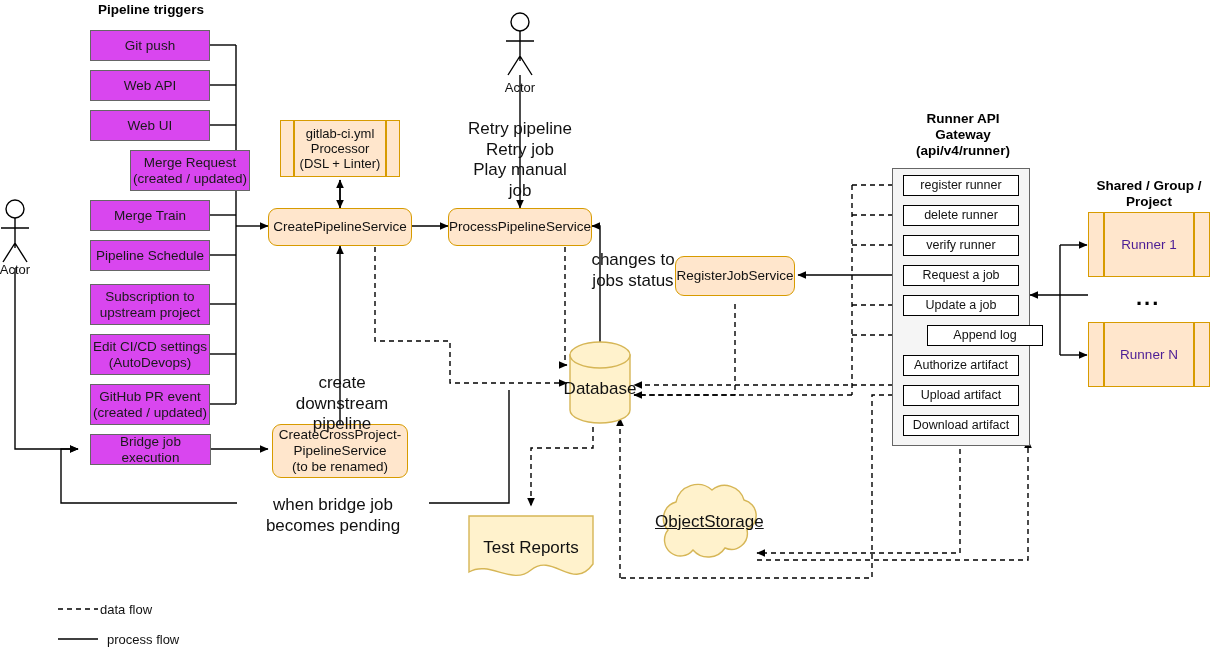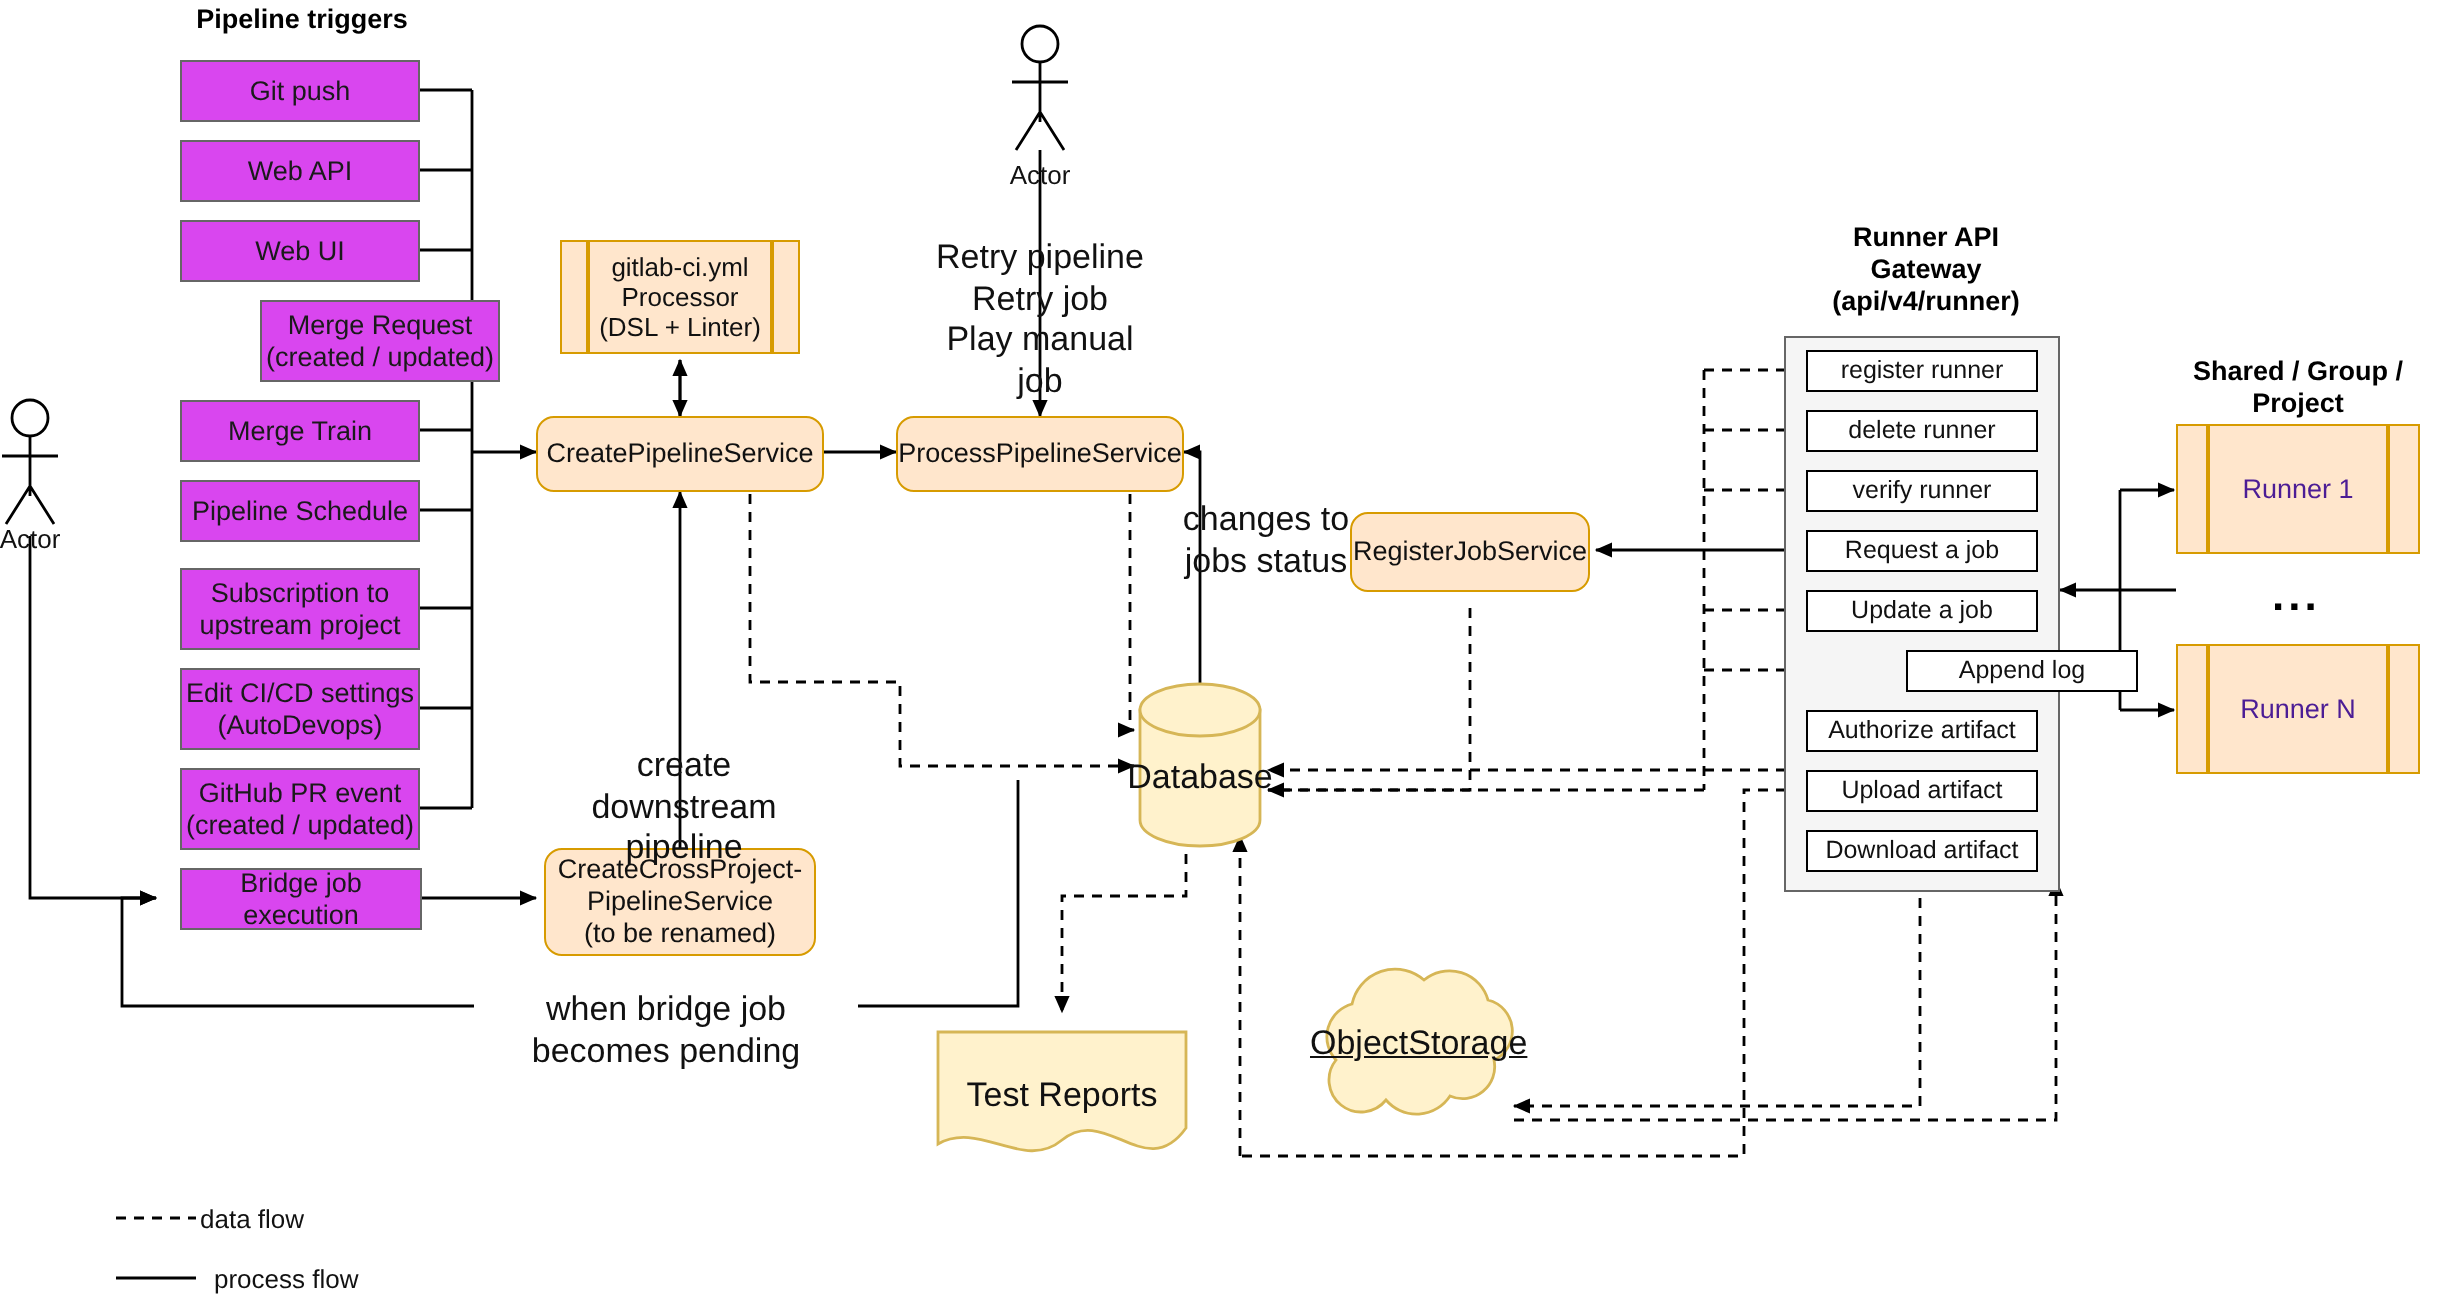--- a/index.html
+++ b/index.html
@@ -234,21 +234,21 @@
     </div>
   <div class="node api" style="left:903px;top:235px;width:116px;height:21px;">
       <span>verify runner</span>
     </div>
   <div class="node api" style="left:903px;top:265px;width:116px;height:21px;">
       <span>Request a job</span>
     </div>
   <div class="node api" style="left:903px;top:295px;width:116px;height:21px;">
       <span>Update a job</span>
     </div>
-  <div class="node api" style="left:953px;top:325px;width:116px;height:21px;">
+  <div class="node api" style="left:927px;top:325px;width:116px;height:21px;">
       <span>Append log</span>
     </div>
   <div class="node api" style="left:903px;top:355px;width:116px;height:21px;">
       <span>Authorize artifact</span>
     </div>
   <div class="node api" style="left:903px;top:385px;width:116px;height:21px;">
       <span>Upload artifact</span>
     </div>
   <div class="node api" style="left:903px;top:415px;width:116px;height:21px;">
       <span>Download artifact</span>

